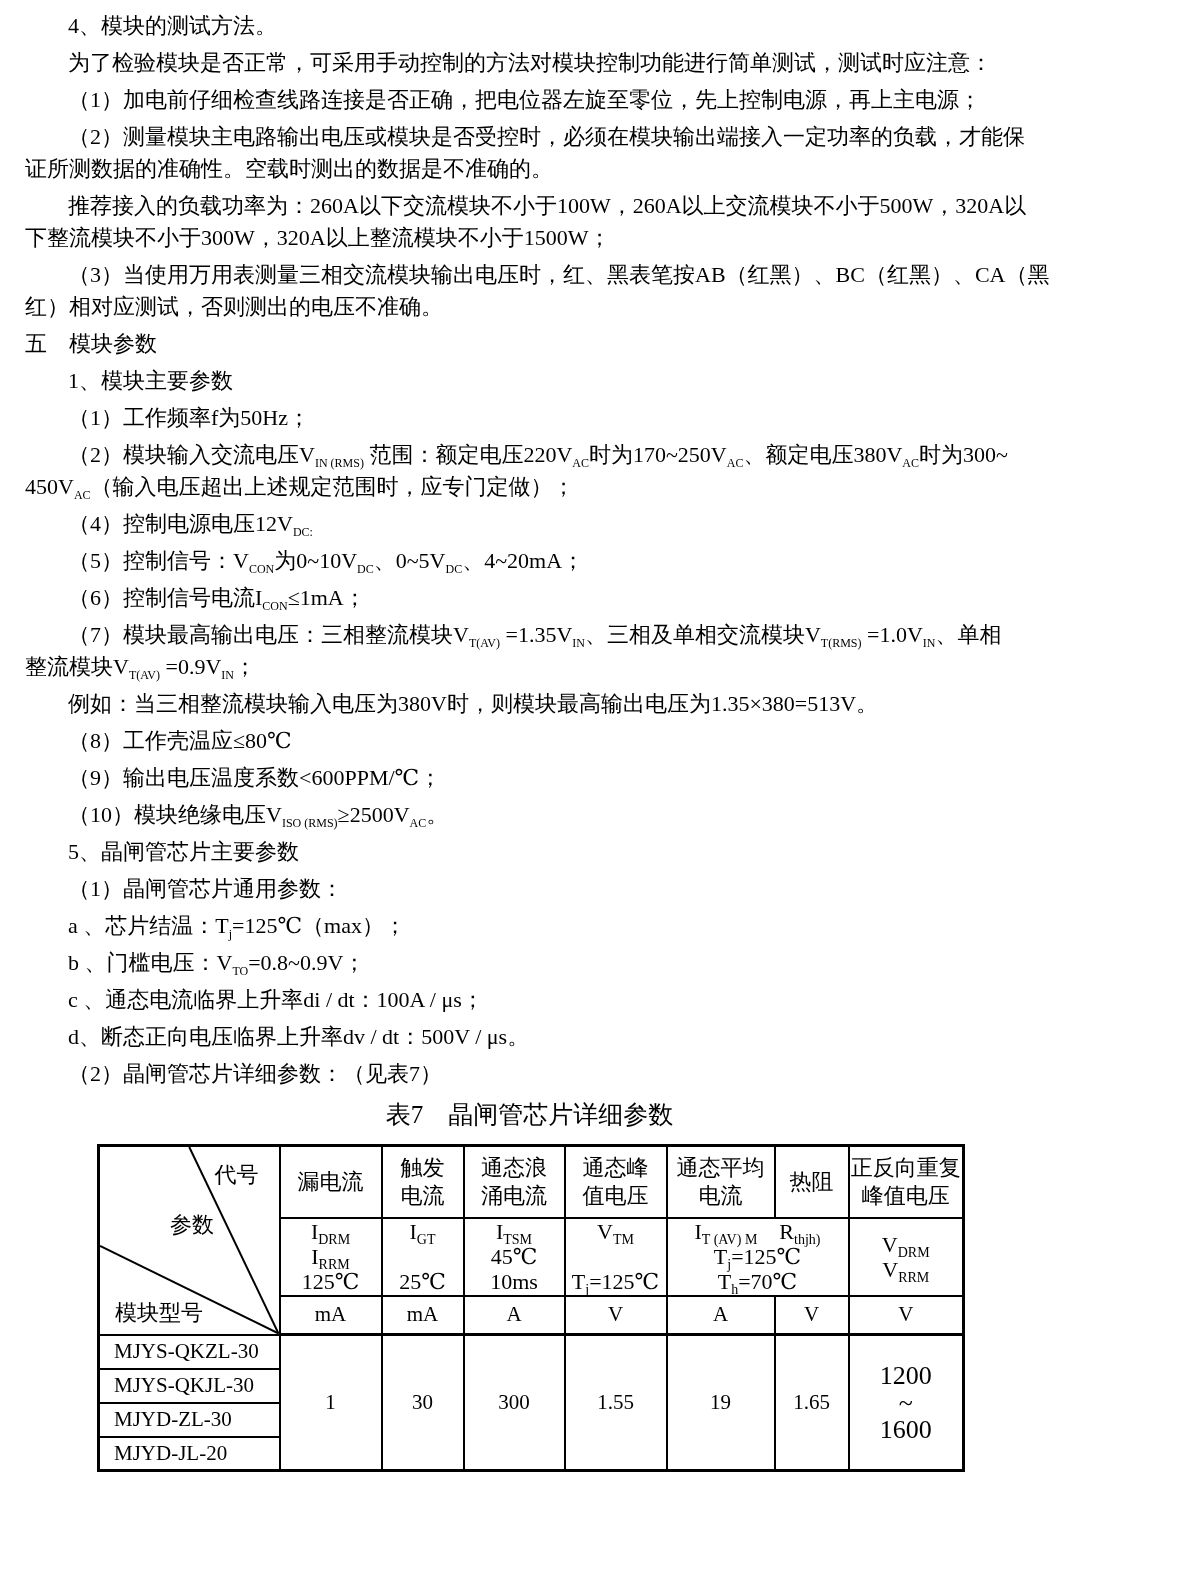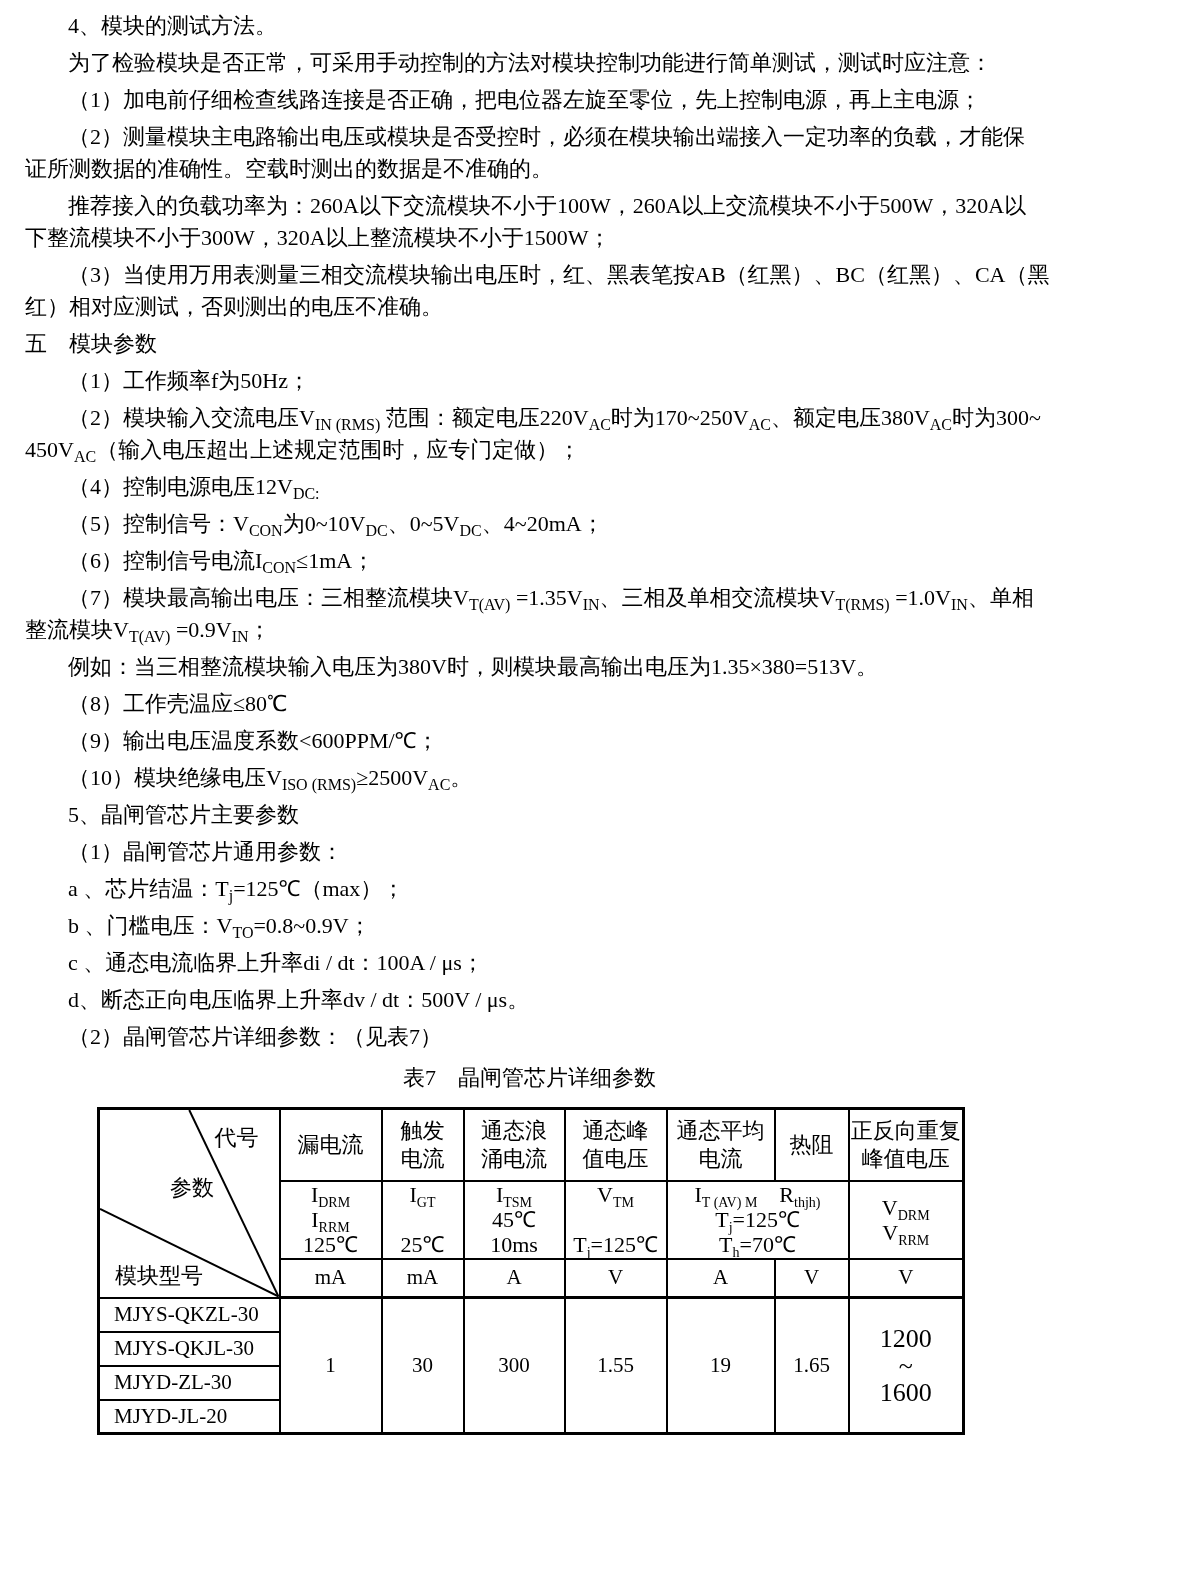--- a/index.html
+++ b/index.html
@@ -1,23 +1,23 @@
 <!DOCTYPE html>
 <html><head>
 <meta charset="utf-8">
 <style>
   html,body{margin:0;padding:0;background:#ffffff;}
   .page{position:relative;width:1200px;height:1596px;background:#ffffff;color:#000;
         font-family:"Liberation Serif","DejaVu Serif",serif;overflow:hidden;}
-  .doc{padding:10px 30px 0 25px;font-family:Liberation Serif, serif;}
+  .doc{padding:10px 30px 0 25px;}
   .para{font-size:22px;line-height:32px;margin:5px 0 0;text-align:left;}
   .para.indent{text-indent:43px;}
   .doc .para:first-child{margin-top:0;}
-  sub{font-size:16px;line-height:0;}
-  .tbl-caption{width:865px;margin:9px 0 0 72px;text-align:center;font-size:22px;line-height:32px;}
+  sub{font-size:12px;line-height:0;}
+  .tbl-caption{width:865px;margin:9px 0 0 72px;text-align:center;font-size:25px;line-height:32px;}
   table.t7{border-collapse:collapse;table-layout:fixed;width:865px;margin:13px 0 0 72px;border:3px solid #000;}
   .t7 td{border:2px solid #000;text-align:center;vertical-align:middle;padding:0;font-size:22px;}
   .r-head{height:72px;}
   .r-head td{line-height:28px;}
   .r-sym{height:78px;margin-left:8px;}
   .r-sym td{line-height:25px;}
   .r-sym sub{font-size:14px;}
   .r-units{height:39px;}
   .r-units td{font-size:21px;border-bottom:3px solid #000;}
   .r-data{height:34px;margin-left:12px;}
@@ -36,20 +36,21 @@
 
 <div class="page">
   <div class="doc">
     <p class="para indent">4、模块的测试方法。</p>
     <p class="para indent">为了检验模块是否正常，可采用手动控制的方法对模块控制功能进行简单测试，测试时应注意：</p>
     <p class="para indent">（1）加电前仔细检查线路连接是否正确，把电位器左旋至零位，先上控制电源，再上主电源；</p>
     <p class="para indent">（2）测量模块主电路输出电压或模块是否受控时，必须在模块输出端接入一定功率的负载，才能保<br>证所测数据的准确性。空载时测出的数据是不准确的。</p>
     <p class="para indent">推荐接入的负载功率为：260A以下交流模块不小于100W，260A以上交流模块不小于500W，320A以<br>下整流模块不小于300W，320A以上整流模块不小于1500W；</p>
     <p class="para indent">（3）当使用万用表测量三相交流模块输出电压时，红、黑表笔按AB（红黑）、BC（红黑）、CA（黑<br>红）相对应测试，否则测出的电压不准确。</p>
     <p class="para">五　模块参数</p>
+    <p class="para indent">1、模块主要参数</p>
     <p class="para indent">（1）工作频率f为50Hz；</p>
     <p class="para indent">（2）模块输入交流电压V<sub>IN (RMS)</sub> 范围：额定电压220V<sub>AC</sub>时为170~250V<sub>AC</sub>、额定电压380V<sub>AC</sub>时为300~<br>450V<sub>AC</sub>（输入电压超出上述规定范围时，应专门定做）；</p>
     <p class="para indent">（4）控制电源电压12V<sub>DC:</sub></p>
     <p class="para indent">（5）控制信号：V<sub>CON</sub>为0~10V<sub>DC</sub>、0~5V<sub>DC</sub>、4~20mA；</p>
     <p class="para indent">（6）控制信号电流I<sub>CON</sub>≤1mA；</p>
     <p class="para indent">（7）模块最高输出电压：三相整流模块V<sub>T(AV)</sub> =1.35V<sub>IN</sub>、三相及单相交流模块V<sub>T(RMS)</sub> =1.0V<sub>IN</sub>、单相<br>整流模块V<sub>T(AV)</sub> =0.9V<sub>IN</sub>；</p>
     <p class="para indent">例如：当三相整流模块输入电压为380V时，则模块最高输出电压为1.35×380=513V。</p>
     <p class="para indent">（8）工作壳温应≤80℃</p>
     <p class="para indent">（9）输出电压温度系数&lt;600PPM/℃；</p>
     <p class="para indent">（10）模块绝缘电压V<sub>ISO (RMS)</sub>≥2500V<sub>AC</sub>。</p>

